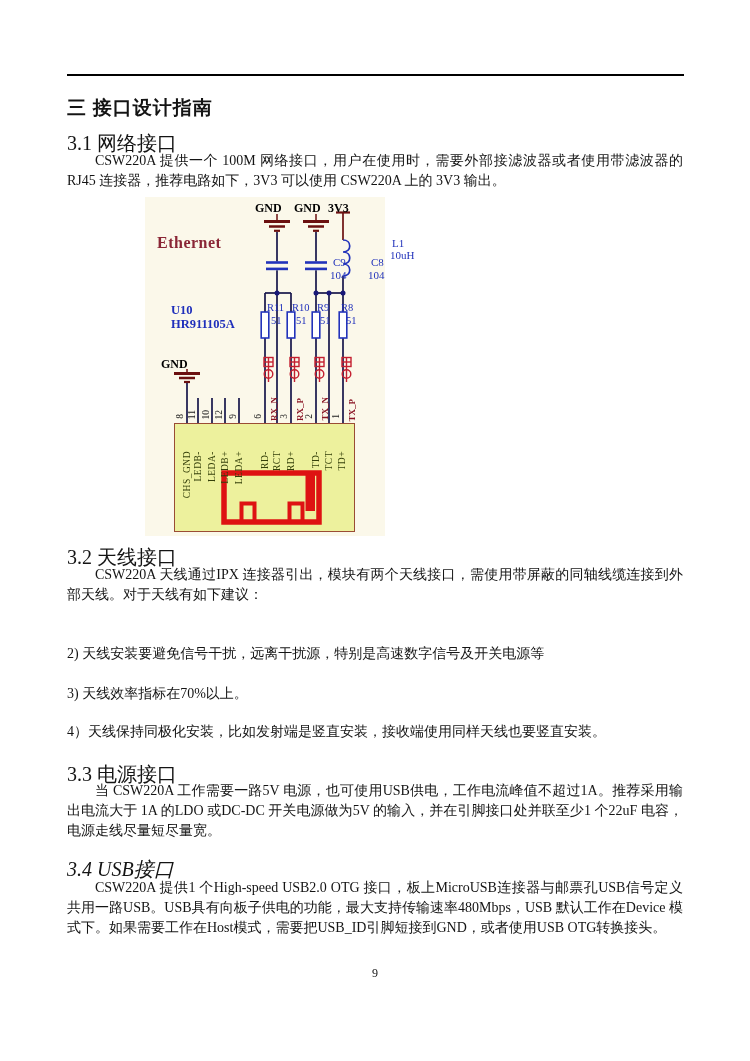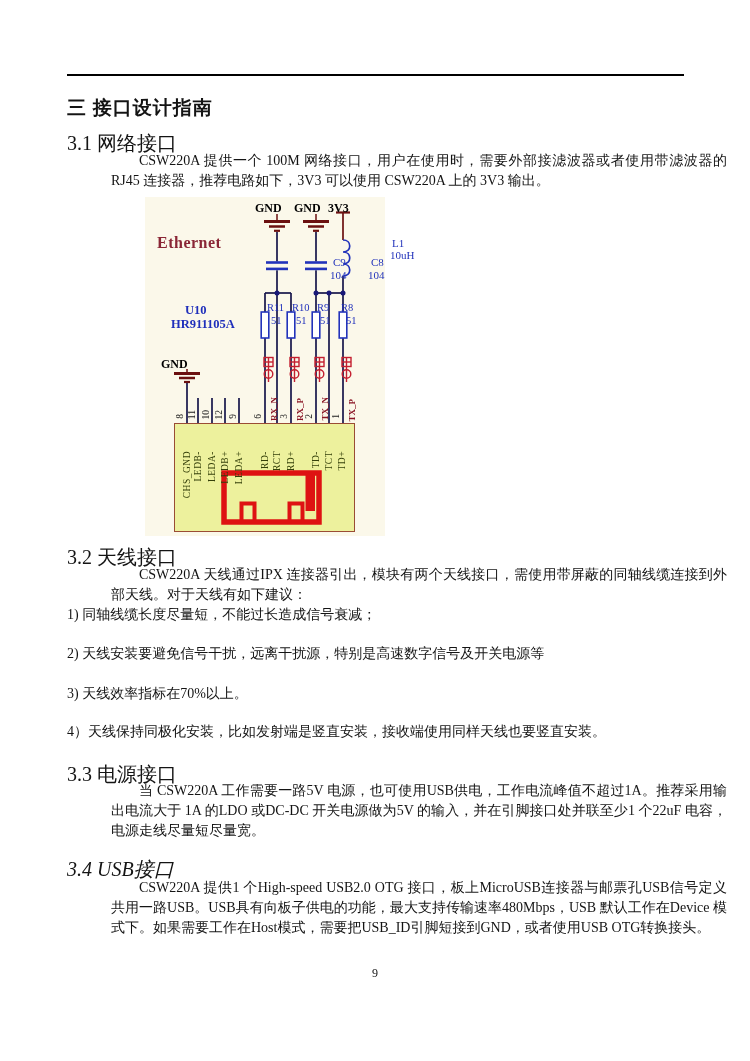--- a/index.html
+++ b/index.html
@@ -4,21 +4,21 @@
 <style>
   html,body{margin:0;padding:0;background:#ffffff;}
   #page{
     position:relative;width:750px;height:1061px;background:#ffffff;overflow:hidden;
     font-family:"Liberation Serif","DejaVu Serif",serif;color:#141414;
   }
   .abs{position:absolute;}
   .rule{background:#000000;}
   .h1{font-size:19px;font-weight:600;letter-spacing:1px;white-space:nowrap;}
   .sect{font-size:20px;white-space:nowrap;}
-  .body-par{width:616px;font-size:14px;line-height:20px;text-align:justify;text-indent:2em;margin-left:44px;}
+  .body-par{width:616px;font-size:14px;line-height:20px;text-align:justify;text-indent:2em;}
   .body-line{width:616px;font-size:14px;line-height:20px;white-space:nowrap;}
   .pageno{left:0;width:750px;text-align:center;font-size:12px;}
 
   
   #schematic{position:absolute;left:145px;top:197px;width:240px;height:339px;background:#fbf8ea;}
   #schematic .txt{position:absolute;line-height:1;white-space:nowrap;}
   .eth{font-size:16px;font-weight:bold;color:#8a2636;letter-spacing:.5px;}
   .pwr{font-size:12px;font-weight:bold;color:#000000;}
   .blu{font-size:11px;color:#2233bb;padding-left:44px;}
   .blu-b{font-size:12.5px;font-weight:600;color:#1f2fbb;}
@@ -40,21 +40,20 @@
 
   <div class="abs rule" style="left:67px;top:74px;width:617px;height:2px;"></div>
 
   <div class="abs h1" style="left:67px;top:95px;">三 接口设计指南</div>
 
   <div class="abs sect" style="left:67px;top:130px;">3.1 网络接口</div>
   <div class="abs body-par" style="left:67px;top:151px;">CSW220A 提供一个 100M 网络接口，用户在使用时，需要外部接滤波器或者使用带滤波器的 RJ45 连接器，推荐电路如下，3V3 可以使用 CSW220A 上的 3V3 输出。</div>
 
   <div class="abs sect" style="left:67px;top:544px;">3.2 天线接口</div>
   <div class="abs body-par" style="left:67px;top:565px;">CSW220A 天线通过IPX 连接器引出，模块有两个天线接口，需使用带屏蔽的同轴线缆连接到外部天线。对于天线有如下建议：</div>
-  <div class="abs body-line" style="left:67px;top:605px;">1) 同轴线缆长度尽量短，不能过长造成信号衰减；</div>
   <div class="abs body-line" style="left:67px;top:644px;">2) 天线安装要避免信号干扰，远离干扰源，特别是高速数字信号及开关电源等</div>
   <div class="abs body-line" style="left:67px;top:684px;">3) 天线效率指标在70%以上。</div>
   <div class="abs body-line" style="left:67px;top:722px;">4）天线保持同极化安装，比如发射端是竖直安装，接收端使用同样天线也要竖直安装。</div>
 
   <div class="abs sect" style="left:67px;top:761px;">3.3 电源接口</div>
   <div class="abs body-par" style="left:67px;top:781px;">当 CSW220A 工作需要一路5V 电源，也可使用USB供电，工作电流峰值不超过1A。推荐采用输出电流大于 1A 的LDO 或DC-DC 开关电源做为5V 的输入，并在引脚接口处并联至少1 个22uF 电容，电源走线尽量短尽量宽。</div>
 
   <div class="abs sect" style="left:67px;top:856px;font-style:italic;">3.4 USB接口</div>
   <div class="abs body-par" style="left:67px;top:878px;">CSW220A 提供1 个High-speed USB2.0 OTG 接口，板上MicroUSB连接器与邮票孔USB信号定义共用一路USB。USB具有向板子供电的功能，最大支持传输速率480Mbps，USB 默认工作在Device 模式下。如果需要工作在Host模式，需要把USB_ID引脚短接到GND，或者使用USB OTG转换接头。</div>
 
@@ -198,21 +197,21 @@
     <div class="txt pwr" style="left:183px;top:5px;">3V3</div>
 
     <div class="txt blu" style="left:203px;top:41px;">L1</div>
     <div class="txt blu" style="left:201px;top:53px;">10uH</div>
 
     <div class="txt blu" style="left:144px;top:60px;">C9</div>
     <div class="txt blu" style="left:141px;top:73px;">104</div>
     <div class="txt blu" style="left:182px;top:60px;">C8</div>
     <div class="txt blu" style="left:179px;top:73px;">104</div>
 
-    <div class="txt blu-b" style="left:40px;top:107px;">U10</div>
+    <div class="txt blu-b" style="left:26px;top:107px;">U10</div>
     <div class="txt blu-b" style="left:26px;top:121px;">HR911105A</div>
 
     <div class="txt rlab" style="left:122px;top:106px;">R11</div>
     <div class="txt rlab" style="left:126px;top:119px;">51</div>
     <div class="txt rlab" style="left:147px;top:106px;">R10</div>
     <div class="txt rlab" style="left:151px;top:119px;">51</div>
     <div class="txt rlab" style="left:172px;top:106px;">R9</div>
     <div class="txt rlab" style="left:175px;top:119px;">51</div>
     <div class="txt rlab" style="left:196px;top:106px;">R8</div>
     <div class="txt rlab" style="left:201px;top:119px;">51</div>

